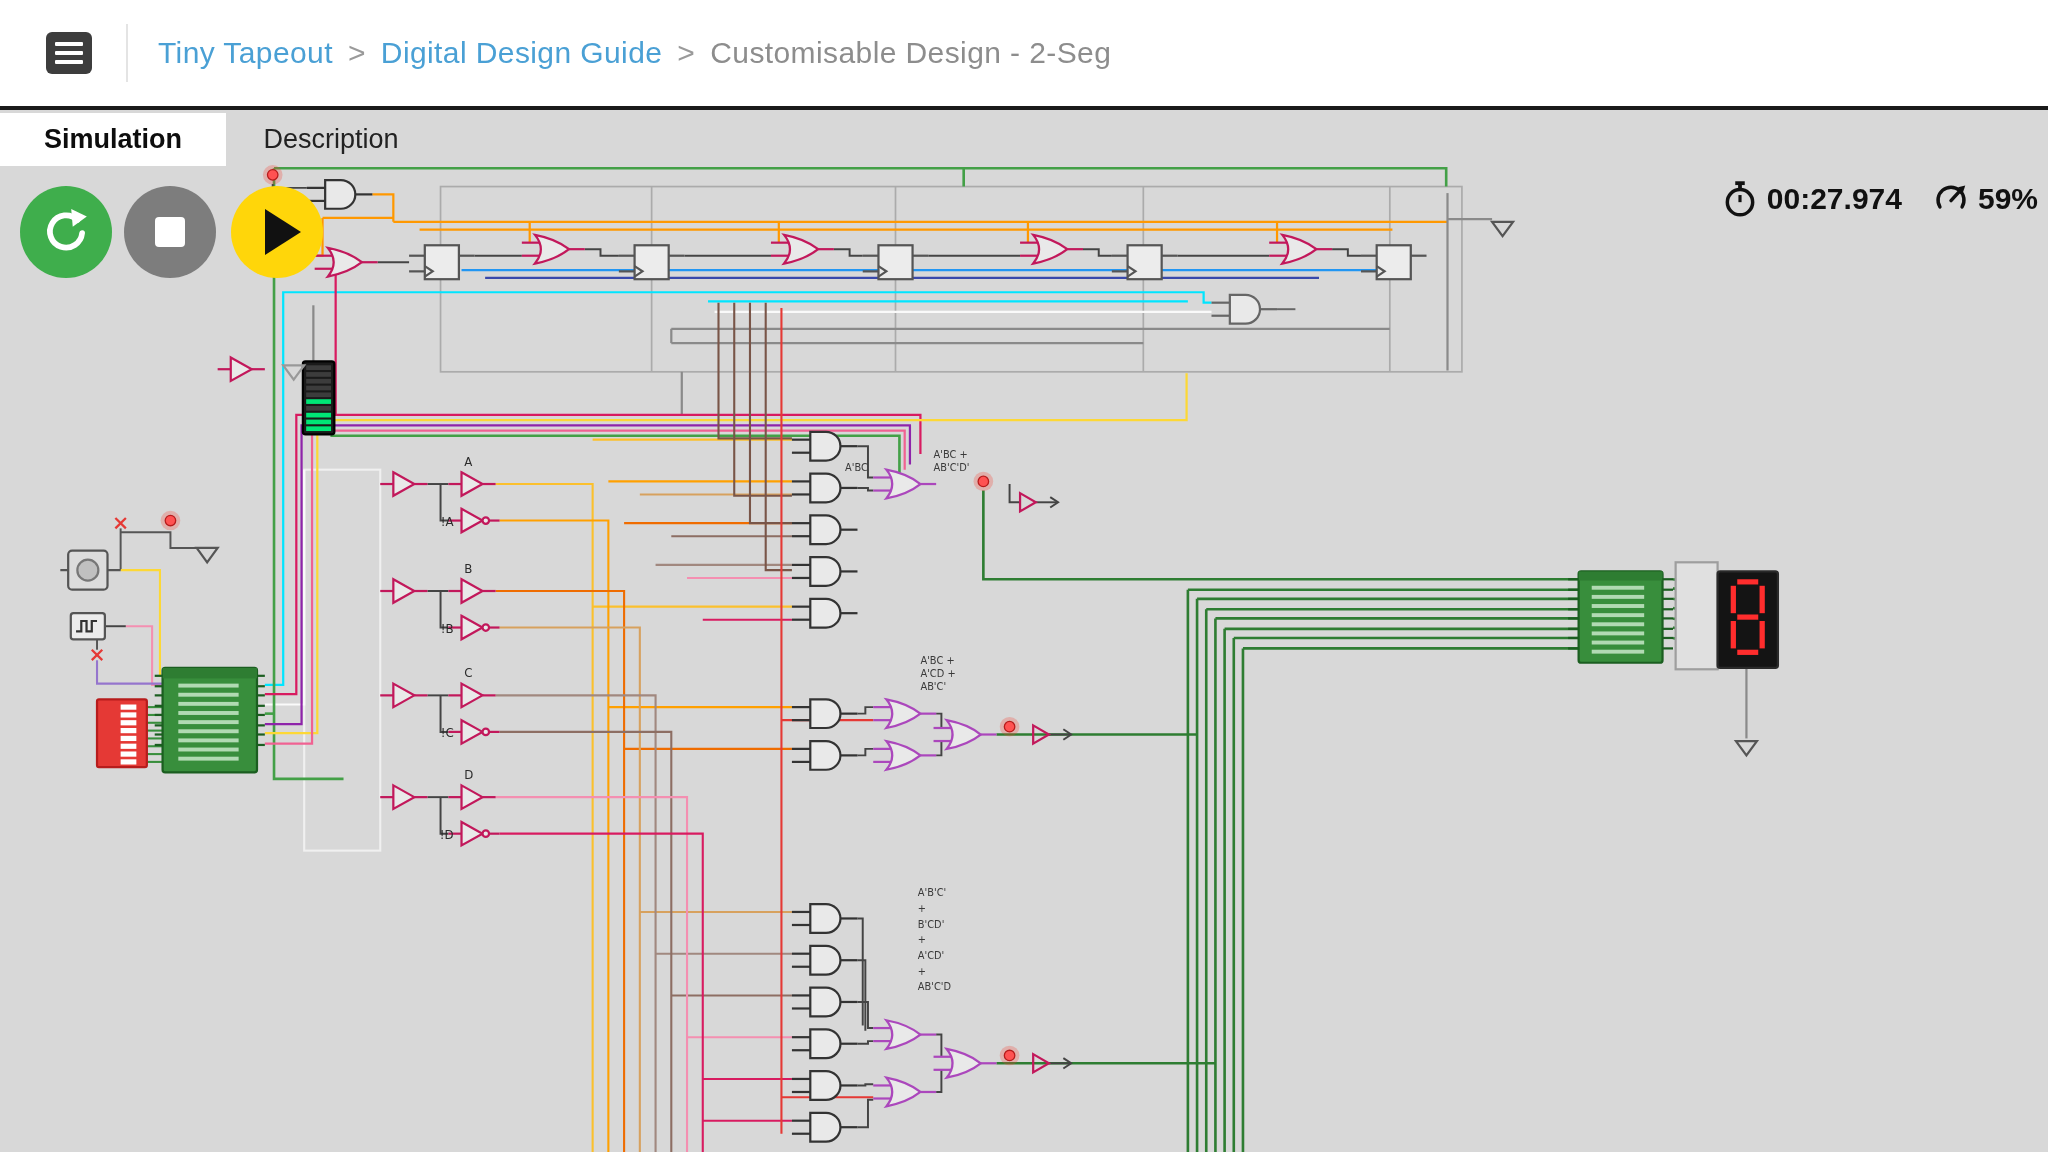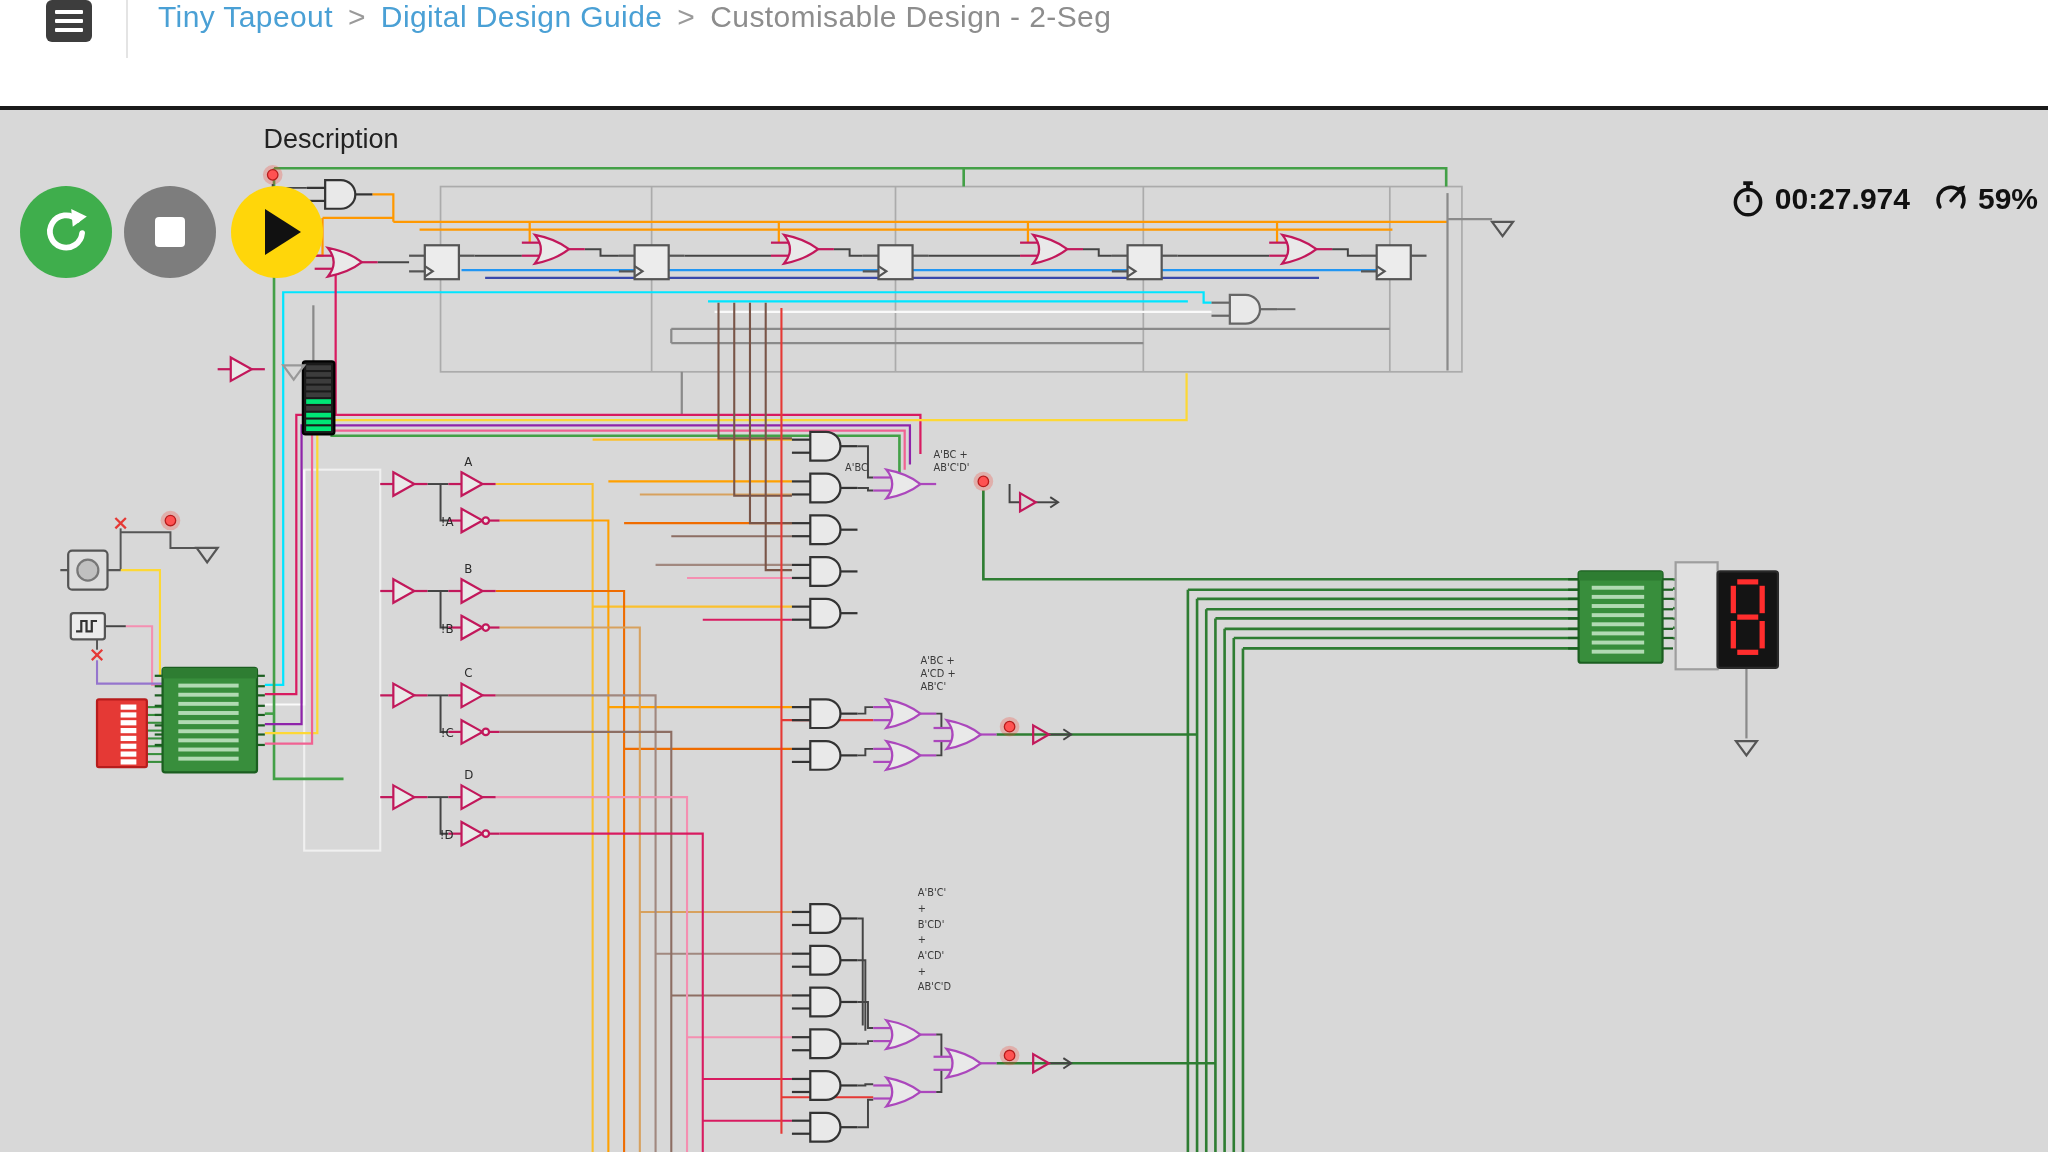--- a/index.html
+++ b/index.html
@@ -2,21 +2,21 @@
 <html><head>
 <meta charset="utf-8">
 <style>
   html,body{margin:0;padding:0;background:#fff;}
   #app{position:relative;width:2048px;height:1152px;overflow:hidden;background:#d8d8d8;
        font-family:"Liberation Sans",sans-serif;}
   #circuit-svg{position:absolute;left:0;top:0;width:2048px;height:1152px;
        font-family:"DejaVu Sans",sans-serif;}
   
   header{position:absolute;top:0;left:0;right:0;height:106px;background:#ffffff;
-         border-bottom:4px solid #1a1a1a;display:flex;z-index:10;}
+         border-bottom:4px solid #1a1a1a;display:flex;align-items:center;z-index:10;}
   .menu-btn{width:46px;height:42px;background:#3d3d3d;border-radius:6px;margin-left:46px;
             display:flex;flex-direction:column;justify-content:center;gap:5px;padding:0 9px;
             box-sizing:border-box;border:none;cursor:pointer;}
   .menu-btn .bar{height:4px;background:#fff;border-radius:1px;}
   .hdr-divider{width:2px;height:58px;background:#e4e4e4;margin-left:34px;}
   .crumbs{margin-left:30px;font-size:30px;letter-spacing:.4px;display:flex;gap:15px;align-items:baseline;white-space:nowrap;}
   .crumbs a{color:#4aa0d5;text-decoration:none;cursor:pointer;}
   .crumbs .sep{color:#9a9a9a;}
   .crumbs .current{color:#8d8d8d;}
   
@@ -27,21 +27,21 @@
   
   .ctl{position:absolute;top:186px;width:92px;height:92px;border-radius:50%;border:none;cursor:pointer;
        z-index:8;display:flex;align-items:center;justify-content:center;padding:0;}
   .ctl.reset{left:20px;background:#3fae4c;}
   .ctl.stop{left:124px;background:#7d7d7d;}
   .ctl.play{left:231px;background:#ffd60a;}
   .stop-sq{width:30px;height:30px;background:#fff;border-radius:4px;}
   .play-tri{width:0;height:0;border-left:36px solid #111;border-top:23px solid transparent;
             border-bottom:23px solid transparent;margin-left:12px;}
   
-  .status{position:absolute;top:180px;right:10px;display:flex;align-items:center;gap:22px;z-index:8;}
+  .status{position:absolute;top:180px;right:10px;display:flex;align-items:center;gap:30px;z-index:8;}
   .st{display:flex;align-items:center;gap:8px;font-size:30px;font-weight:600;color:#111;}
 </style>
 </head>
 <body>
 
 <div id="app">
 
   <svg id="circuit-svg" viewBox="0 0 1562 883" preserveAspectRatio="none">
     <defs>
       <g id="g-and">
@@ -490,20 +490,21 @@
     <div class="hdr-divider"></div>
     <nav class="crumbs">
       <a href="#">Tiny Tapeout</a>
       <span class="sep">&gt;</span>
       <a href="#">Digital Design Guide</a>
       <span class="sep">&gt;</span>
       <span class="current">Customisable Design - 2-Seg</span>
     </nav>
   </header>
 
+  <div class="tab sim">Simulation</div>
   <div class="tab desc">Description</div>
 
   <button class="ctl reset">
     <svg width="52" height="52" viewBox="0 0 50 50">
       <path d="M36 13.5 A 15.5 15.5 0 1 0 40.5 26" fill="none" stroke="#fff" stroke-width="5.5" stroke-linecap="round"></path>
       <polygon points="30,3 45,10 31.5,20" fill="#fff"></polygon>
     </svg>
   </button>
   <button class="ctl stop">
     <span class="stop-sq"></span>

